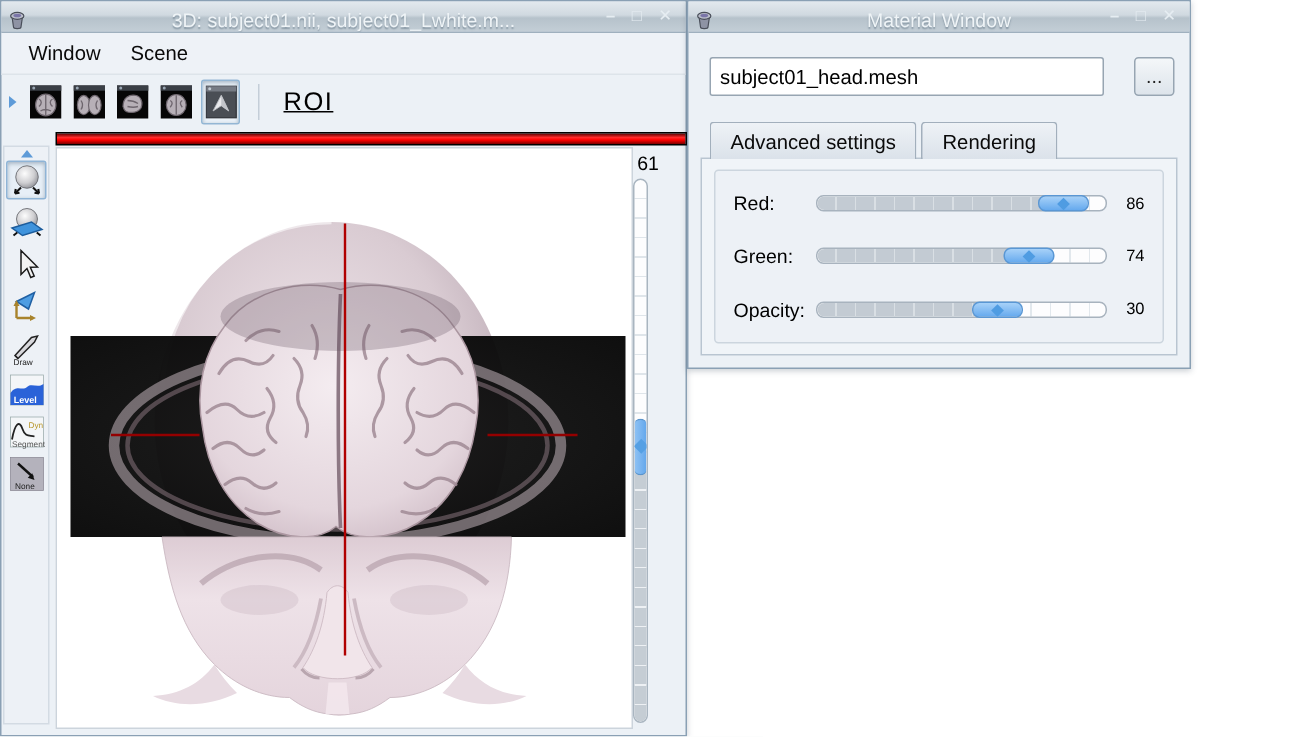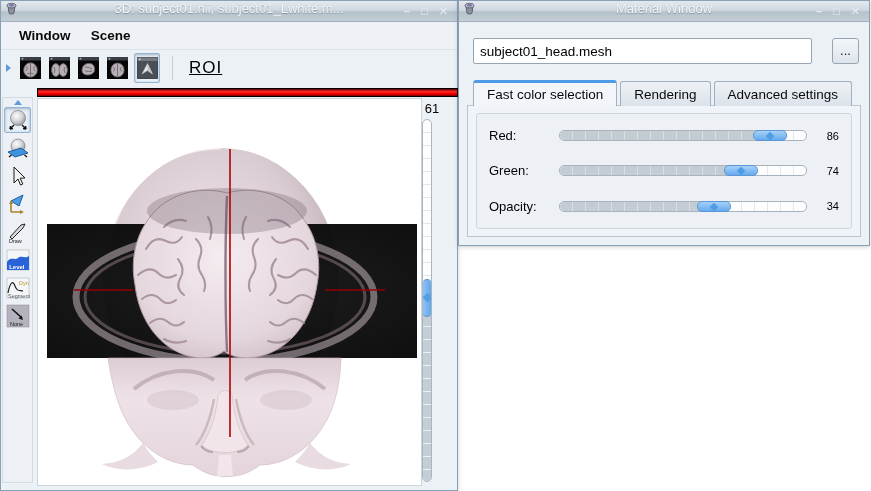--- a/index.html
+++ b/index.html
@@ -1,35 +1,35 @@
 <!DOCTYPE html>
 <html><head>
 <meta charset="utf-8">
 <style>
   html,body{margin:0;padding:0;background:#fff;}
   #app{position:relative;width:871px;height:491px;background:#ffffff;overflow:hidden;
        font-family:"Liberation Sans","DejaVu Sans",sans-serif;-webkit-font-smoothing:antialiased;}
   .win{position:absolute;background:#ecf1f6;border:1px solid #8aa0b4;box-sizing:border-box;
        box-shadow:0 1px 4px rgba(40,60,80,.25);}
   #win3d{left:0;top:0;width:458px;height:491px;}
-  #winmat{left:458px;top:0;width:412px;height:246px;}
+  #winmat{left:458px;top:0;width:336px;height:246px;}
 
   .titlebar{height:20px;background:linear-gradient(#e3e9ee 0%,#d0d9e0 45%,#b6c2cb 55%,#c3ced6 100%);
-            border-bottom:1px solid #9fb0be;display:flex;align-items:flex-start;position:relative;}
+            border-bottom:1px solid #9fb0be;display:flex;align-items:flex-end;position:relative;}
   .titlebar .title{position:absolute;left:0;right:0;text-align:center;color:#eff4f7;font-size:13px;
             text-shadow:0 1px 1px rgba(90,110,125,.55);white-space:nowrap;overflow:hidden;}
   .win-icon{margin-left:3px;z-index:2;display:flex;}
   .win-controls{margin-left:auto;display:flex;gap:11px;padding-right:9px;z-index:2;
             color:#e6edf2;font-size:11px;font-weight:bold;line-height:20px;}
   .win-controls span{cursor:default;}
 
   
   .menubar{height:27px;display:flex;align-items:center;padding-left:8px;background:#eef2f7;
            border-bottom:1px solid #dde4ea;font-size:13.5px;color:#0a0a0a;}
-  .menu-item{padding:3px 10px;font-weight:bold;}
+  .menu-item{padding:3px 10px;}
 
   
   .toolbar{height:36px;display:flex;align-items:center;padding-left:3px;}
   .tb-handle{width:0;height:0;border-left:5px solid #5e9bd8;border-top:4px solid transparent;
              border-bottom:4px solid transparent;margin:0 2px;}
   .viewbtn{width:24px;height:28px;margin-left:5px;display:flex;align-items:center;justify-content:center;}
   .viewbtn.pressed{background:#ebf2f9;border:1px solid #93b6d4;border-radius:2px;
              box-shadow:inset 0 1px 3px rgba(30,60,90,.35);}
   .tb-sep{width:1px;height:24px;background:#c4ced8;margin:0 10px 0 12px;}
   .roi-btn{font-size:17px;color:#000;text-decoration:underline;padding:2px 6px;letter-spacing:1px;}
@@ -359,23 +359,22 @@
         <span>✕</span>
       </span>
     </div>
 
     <div class="field-row">
       <input class="mesh-input" type="text" value="subject01_head.mesh" style="">
       <button class="dots-btn">...</button>
     </div>
 
     <div class="tabs">
-      <div class="tab active">Fast color selection</div>
+      <div class="tab">Advanced settings</div>
       <div class="tab">Rendering</div>
-      <div class="tab">Advanced settings</div>
     </div>
 
     <div class="tabpane">
       <div class="groupbox">
 
         <div class="srow">
           <span class="slabel">Red:</span>
           <span class="strack hslider">
             <span class="sfill" style="width: calc(86% - 14px);"></span>
             <span class="shandle" style="left: calc(86% - 18px);"></span>
@@ -392,20 +391,20 @@
           <span class="sval">74</span>
         </div>
 
 
         <div class="srow">
           <span class="slabel">Opacity:</span>
           <span class="strack hslider">
             <span class="sfill" style="width: calc(63% - 14px);"></span>
             <span class="shandle" style="left: calc(63% - 18px);"></span>
           </span>
-          <span class="sval">34</span>
+          <span class="sval">30</span>
         </div>
 
       </div>
     </div>
   </div>
 
 </div>
 
 </body></html>

